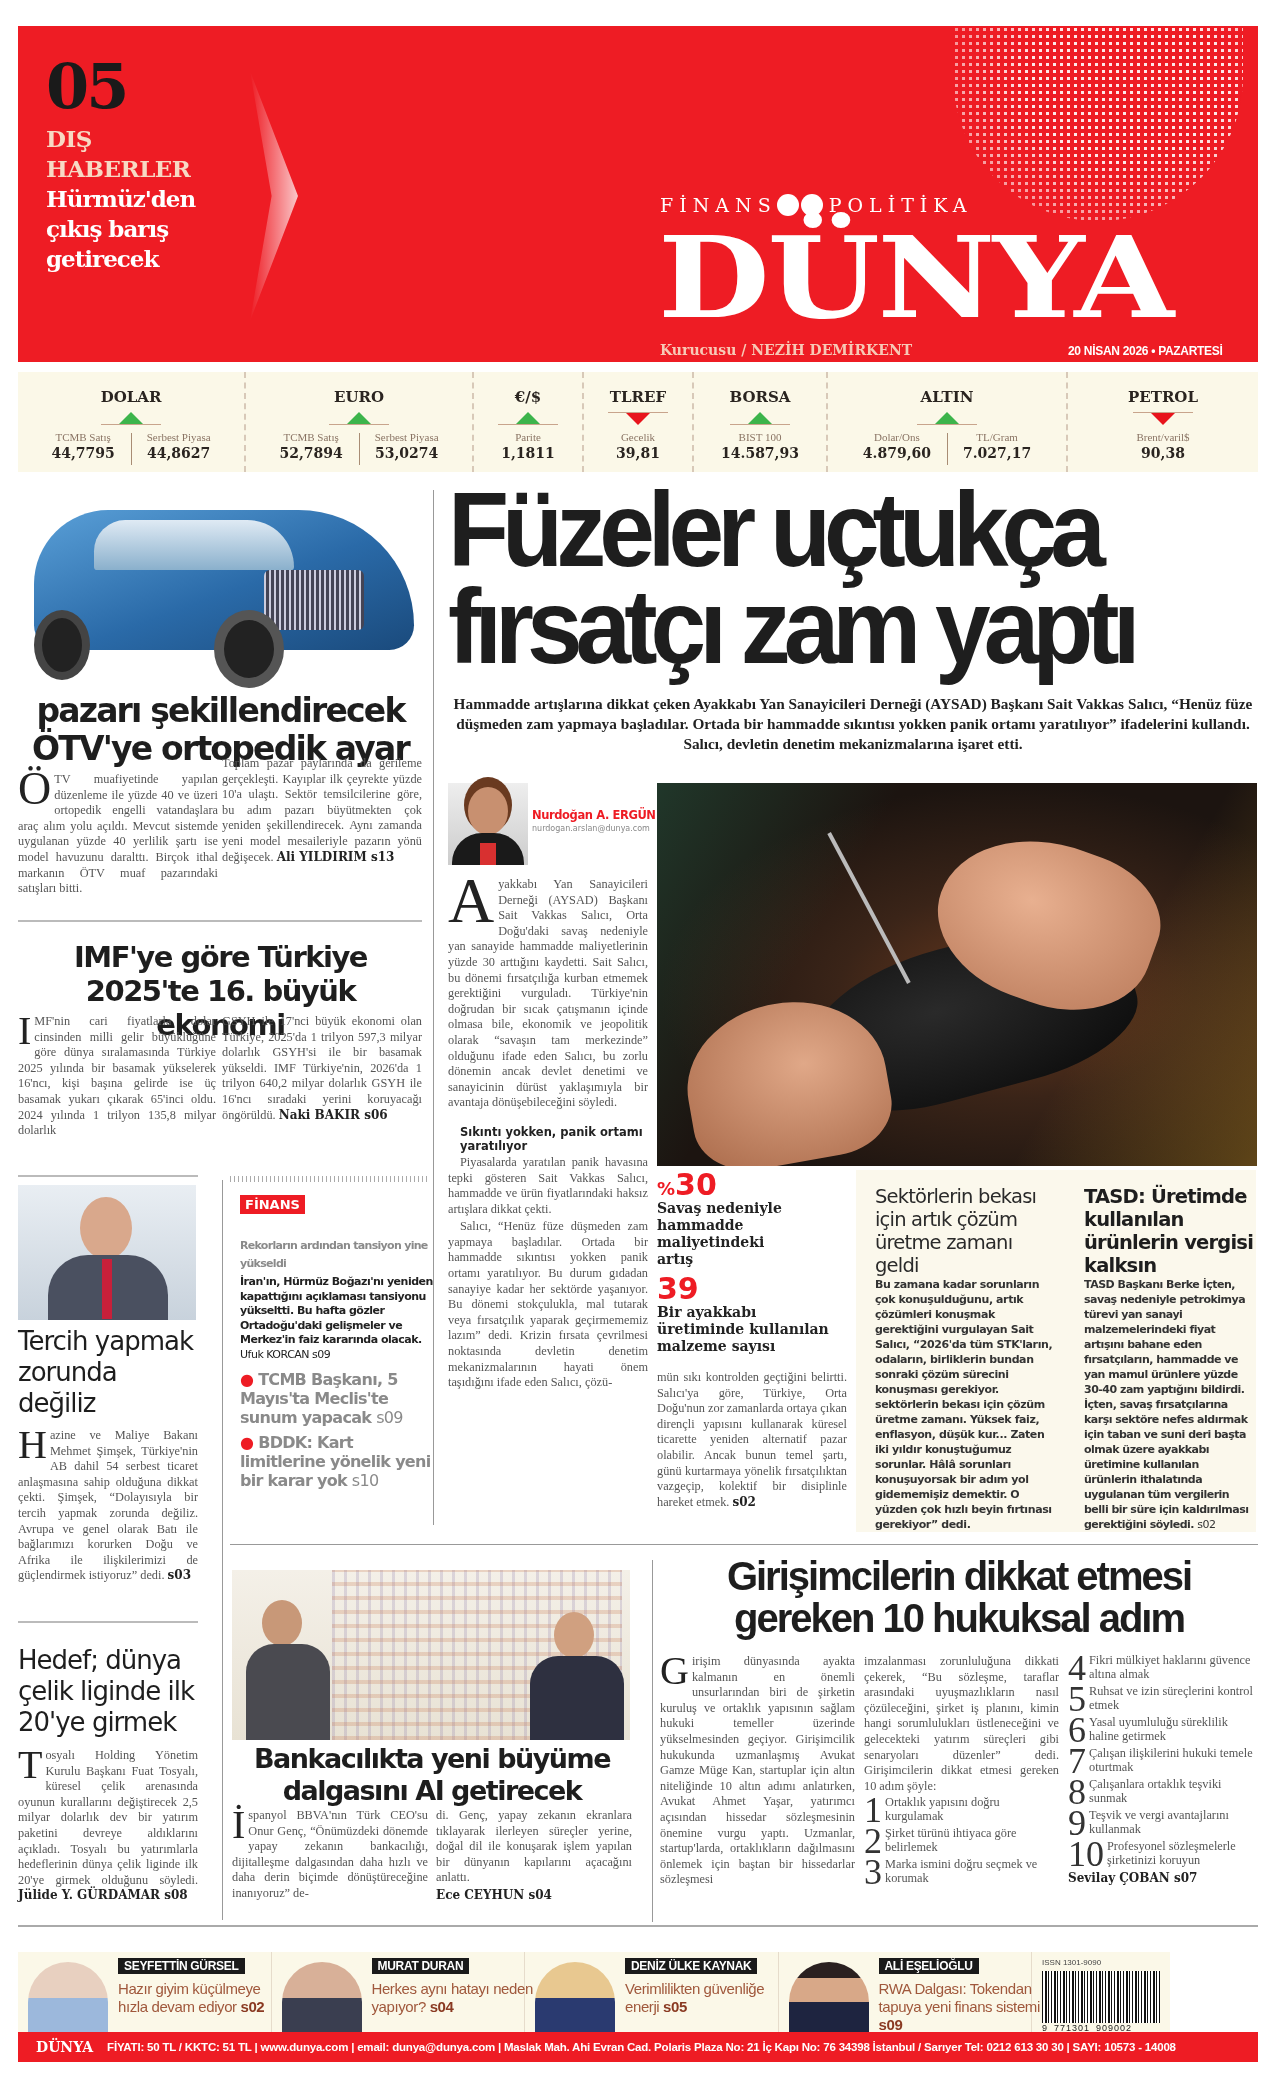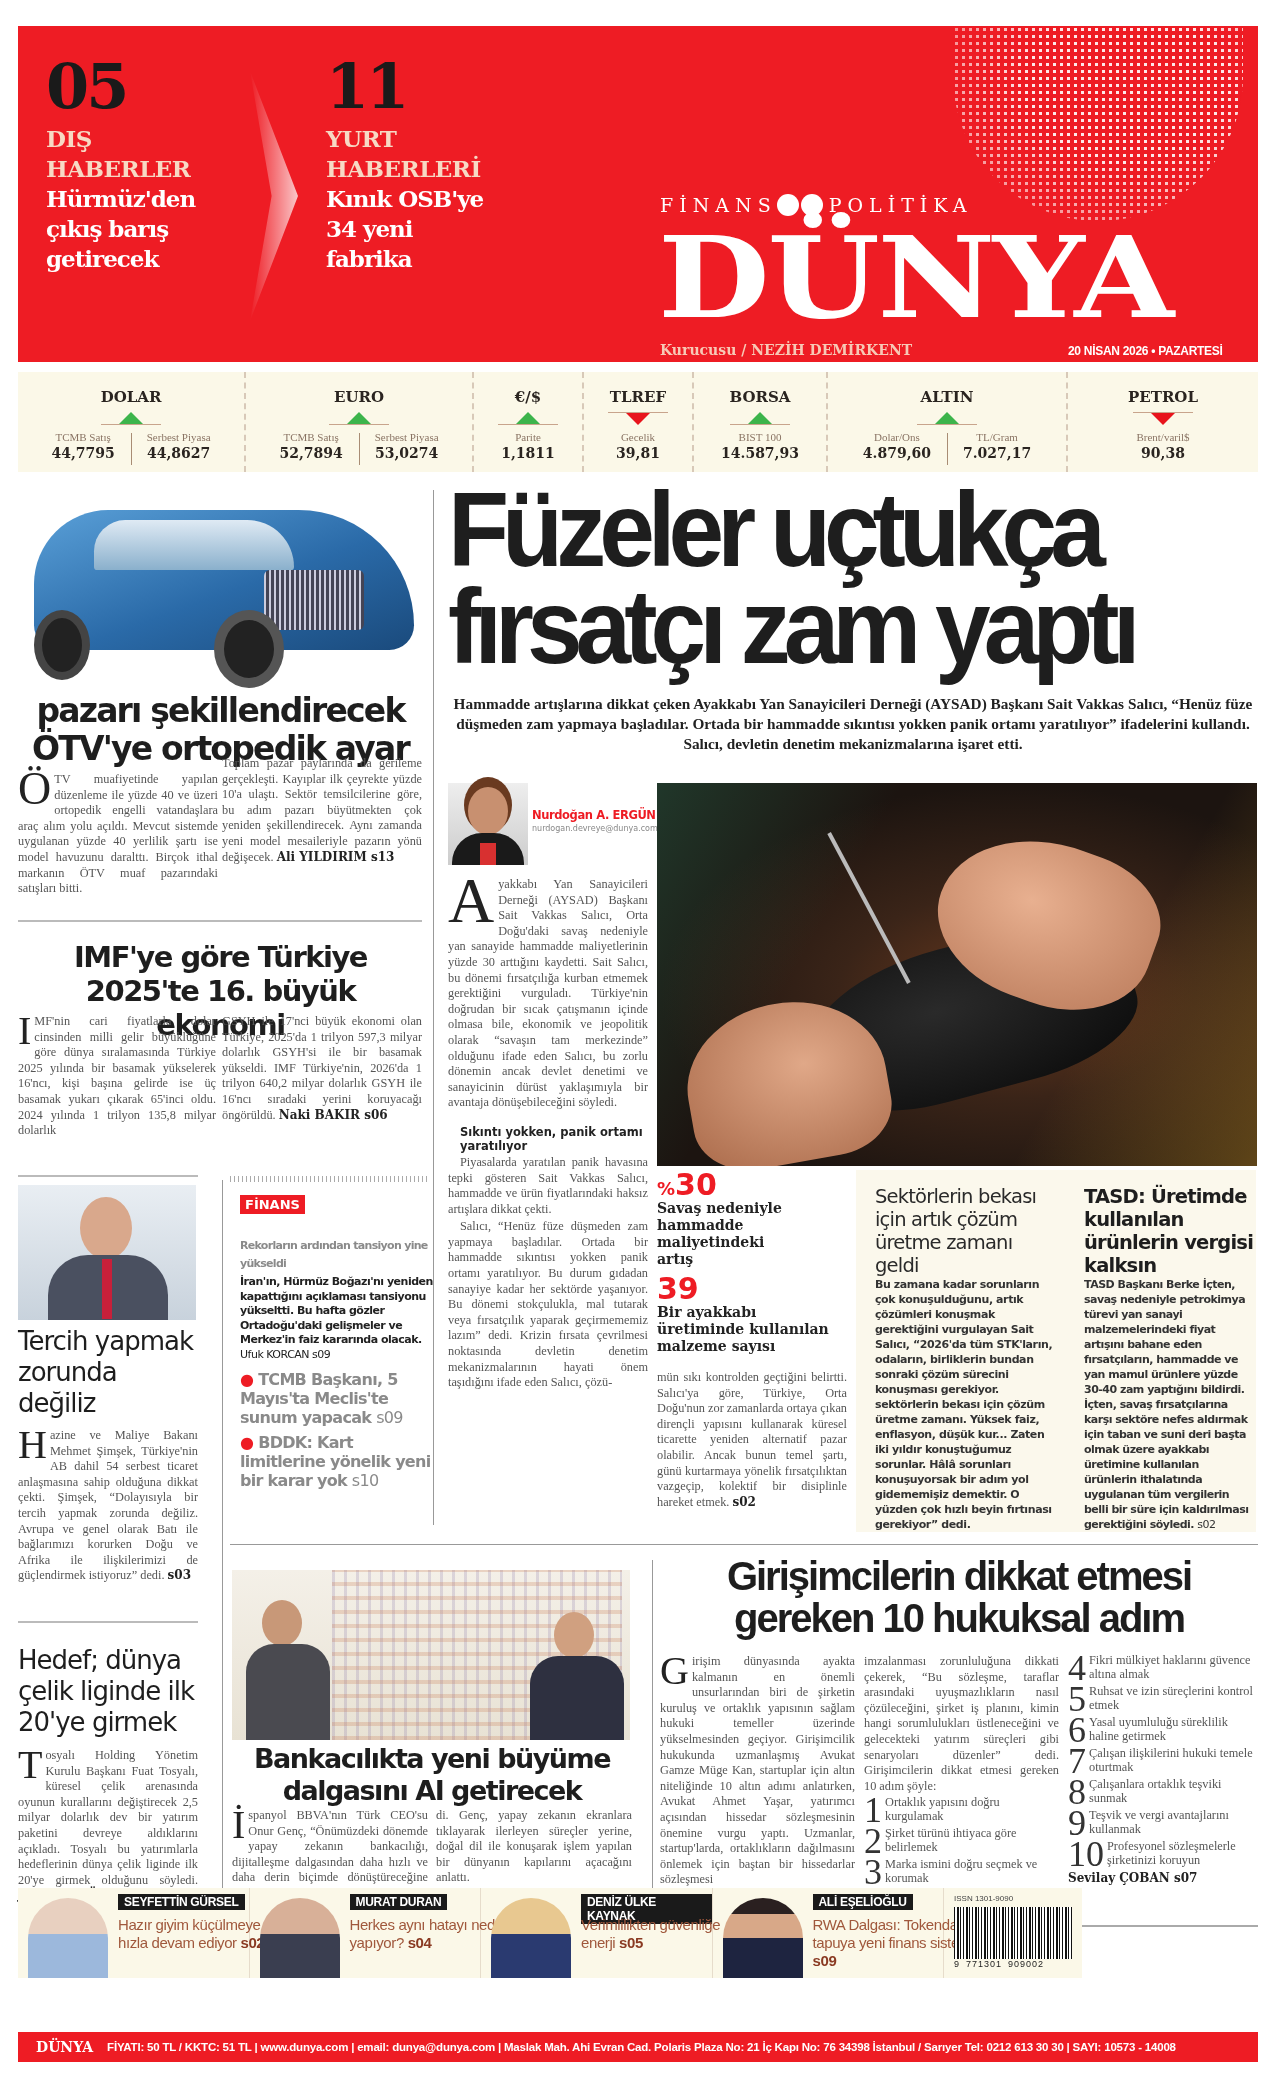--- a/index.html
+++ b/index.html
@@ -40,21 +40,21 @@
 .hr{height:2px;background:#bbb}
 .vdiv{width:1px;background:#999}
 .photo{overflow:hidden}
 .ticks{height:6px;background:repeating-linear-gradient(90deg,#aaa 0 1px,transparent 1px 4px)}
 .stat-big{font-family:"DejaVu Sans",sans-serif;font-weight:900;color:#ee1c24;line-height:1}
 .stat-lbl{font-family:"DejaVu Serif",serif;font-weight:700;font-size:14px;line-height:17px;color:#222}
 .sbox-text{font-family:"DejaVu Sans",sans-serif;font-weight:700;font-size:11px;line-height:15px;color:#333}
 .list-num{float:left;font-family:"Liberation Serif",serif;font-size:36px;line-height:28px;margin-right:3px;color:#333}
 .list-item{font-family:"Liberation Serif",serif;font-size:12.3px;line-height:13.5px;color:#555;margin-bottom:3px;overflow:hidden}
 
-#columnists{left:18px;top:1888px;width:1064px;height:90px;background:#fbf8e8;display:flex}
+#columnists{left:18px;top:1952px;width:1152px;height:90px;background:#fbf8e8;display:flex}
 .col{position:relative;width:280px;height:100%;border-right:1px solid #e6dccb}
 .col-name{position:absolute;left:100px;top:6px;background:#1a1a1a;color:#fff;font-family:"Liberation Sans",sans-serif;font-weight:700;font-size:12px;padding:1px 6px;letter-spacing:-.3px}
 .col-text{position:absolute;left:100px;top:28px;font-family:"Liberation Sans",sans-serif;font-size:15px;line-height:18px;color:#a0583c;width:170px;letter-spacing:-.4px}
 .col-text b{color:#8a3a22}
 .col-photo{position:absolute;left:10px;bottom:0;width:80px;height:80px;border-radius:40px 40px 0 0}
 #footer{left:18px;top:2032px;width:1240px;height:30px;background:#ee1c24;display:flex;align-items:center;padding-left:18px}
 .foot-logo{font-family:"DejaVu Serif",serif;font-weight:900;font-size:14px;color:#fff;margin-right:14px}
 .foot-info{font-family:"Liberation Sans",sans-serif;font-weight:700;font-size:11.5px;color:#fff;white-space:nowrap;letter-spacing:-.2px}
 </style>
 </head>
@@ -63,28 +63,20 @@
 <div id="masthead" class="abs">
   <div class="abs" style="left:28px;top:30px">
     <div class="teaser-num">05</div>
     <div class="teaser-cat" style="margin-top:6px">DIŞ</div>
     <div class="teaser-cat">HABERLER</div>
     <div class="teaser-text">Hürmüz'den</div>
     <div class="teaser-text">çıkış barış</div>
     <div class="teaser-text">getirecek</div>
   </div>
   <div class="abs chevron"></div>
-  <div class="abs" style="left:308px;top:30px">
-    <div class="teaser-num">11</div>
-    <div class="teaser-cat" style="margin-top:6px">YURT</div>
-    <div class="teaser-cat">HABERLERİ</div>
-    <div class="teaser-text">Kınık OSB'ye</div>
-    <div class="teaser-text">34 yeni</div>
-    <div class="teaser-text">fabrika</div>
-  </div>
   <div class="abs globe" style="left:935px"></div>
   <div class="abs" style="left:642px;top:168px;display:flex;align-items:center">
     <span class="kicker">FİNANS</span>
     <span style="display:inline-block;width:22px;height:22px;border-radius:50%;background:#fff;margin:0 2px 0 0"></span>
     <span style="display:inline-block;width:22px;height:22px;border-radius:50%;background:#fff;margin:0 6px 0 0"></span>
     <span class="kicker">POLİTİKA</span>
   </div>
   <div class="abs logo" style="left:640px;top:196px">DÜNYA</div>
   <div class="abs founder" style="left:642px;top:316px">Kurucusu / NEZİH DEMİRKENT</div>
   <div class="abs dateline" style="left:1050px;top:318px">
@@ -257,21 +249,21 @@
   <div>fırsatçı zam yaptı</div>
 </div>
 <div class="abs" style="left:448px;top:694px;width:810px;text-align:center;font-family:'Liberation Serif',serif;font-weight:700;font-size:15.3px;line-height:20px;color:#222">Hammadde artışlarına dikkat çeken Ayakkabı Yan Sanayicileri Derneği (AYSAD) Başkanı Sait Vakkas Salıcı, “Henüz füze düşmeden zam yapmaya başladılar. Ortada bir hammadde sıkıntısı yokken panik ortamı yaratılıyor” ifadelerini kullandı. Salıcı, devletin denetim mekanizmalarına işaret etti.</div>
 
 <div class="abs" style="left:448px;top:783px;width:80px;height:82px;background:linear-gradient(180deg,#eee,#ccc)">
   <div style="position:absolute;left:20px;top:4px;width:40px;height:48px;border-radius:50%;background:#c89070;box-shadow:0 -6px 0 4px #6a3a20"></div>
   <div style="position:absolute;left:4px;top:50px;width:72px;height:32px;border-radius:30px 30px 0 0;background:#1a1a1a"></div>
   <div style="position:absolute;left:32px;top:60px;width:16px;height:22px;background:#d83030"></div>
 </div>
 <div class="abs sans" style="left:532px;top:808px;font-weight:700;font-size:11.5px;color:#ee1c24;letter-spacing:-.4px">Nurdoğan A. ERGÜN</div>
-<div class="abs sans" style="left:532px;top:824px;font-size:8px;color:#888">nurdogan.devreye@dunya.com</div>
+<div class="abs sans" style="left:532px;top:824px;font-size:8px;color:#888">nurdogan.arslan@dunya.com</div>
 <div class="abs" style="left:448px;top:877px;width:200px">
   <p class="body-text"><span class="dropcap" style="font-size:64px;line-height:48px;margin-right:4px">A</span><span>yakkabı Yan Sanayicileri Derneği (AYSAD) Başkanı Sait Vakkas Salıcı, Orta Doğu'daki savaş nedeniyle yan sanayide hammadde maliyetlerinin yüzde 30 arttığını kaydetti. Sait Salıcı, bu dönemi fırsatçılığa kurban etmemek gerektiğini vurguladı. Türkiye'nin doğrudan bir sıcak çatışmanın içinde olmasa bile, ekonomik ve jeopolitik olarak “savaşın tam merkezinde” olduğunu ifade eden Salıcı, bu zorlu dönemin ancak devlet denetimi ve sanayicinin dürüst yaklaşımıyla bir avantaja dönüşebileceğini söyledi.</span></p>
   <div class="sans" style="margin-top:14px;font-weight:700;font-size:11.5px;line-height:14px;color:#222;padding-left:12px">Sıkıntı yokken, panik ortamı yaratılıyor</div>
   <p class="body-text" style="text-indent:12px;margin-top:2px">Piyasalarda yaratılan panik havasına tepki gösteren Sait Vakkas Salıcı, hammadde ve ürün fiyatlarındaki haksız artışlara dikkat çekti.</p>
   <p class="body-text" style="text-indent:12px;margin-top:2px">Salıcı, “Henüz füze düşmeden zam yapmaya başladılar. Ortada bir hammadde sıkıntısı yokken panik ortamı yaratılıyor. Bu durum gıdadan sanayiye kadar her sektörde yaşanıyor. Bu dönemi stokçulukla, mal tutarak veya fırsatçılık yaparak geçirmememiz lazım” dedi. Krizin fırsata çevrilmesi noktasında devletin denetim mekanizmalarının hayati önem taşıdığını ifade eden Salıcı, çözü-</p>
 </div>
 
 <div class="abs photo" style="left:657px;top:783px;width:600px;height:383px;background:radial-gradient(ellipse at 60% 55%,#6b3a1e 0,#3a2418 35%,#1c1410 70%),#1a1410">
   <div style="position:absolute;left:0;top:0;width:100%;height:100%;background:linear-gradient(120deg,rgba(40,120,90,.35),transparent 30%,transparent 70%,rgba(220,160,40,.35))"></div>
   <div style="position:absolute;left:150px;top:160px;width:330px;height:150px;border-radius:50% 60% 40% 40%;background:radial-gradient(ellipse at 40% 40%,#2a2a2a,#0a0a0a);transform:rotate(-15deg)"></div>

